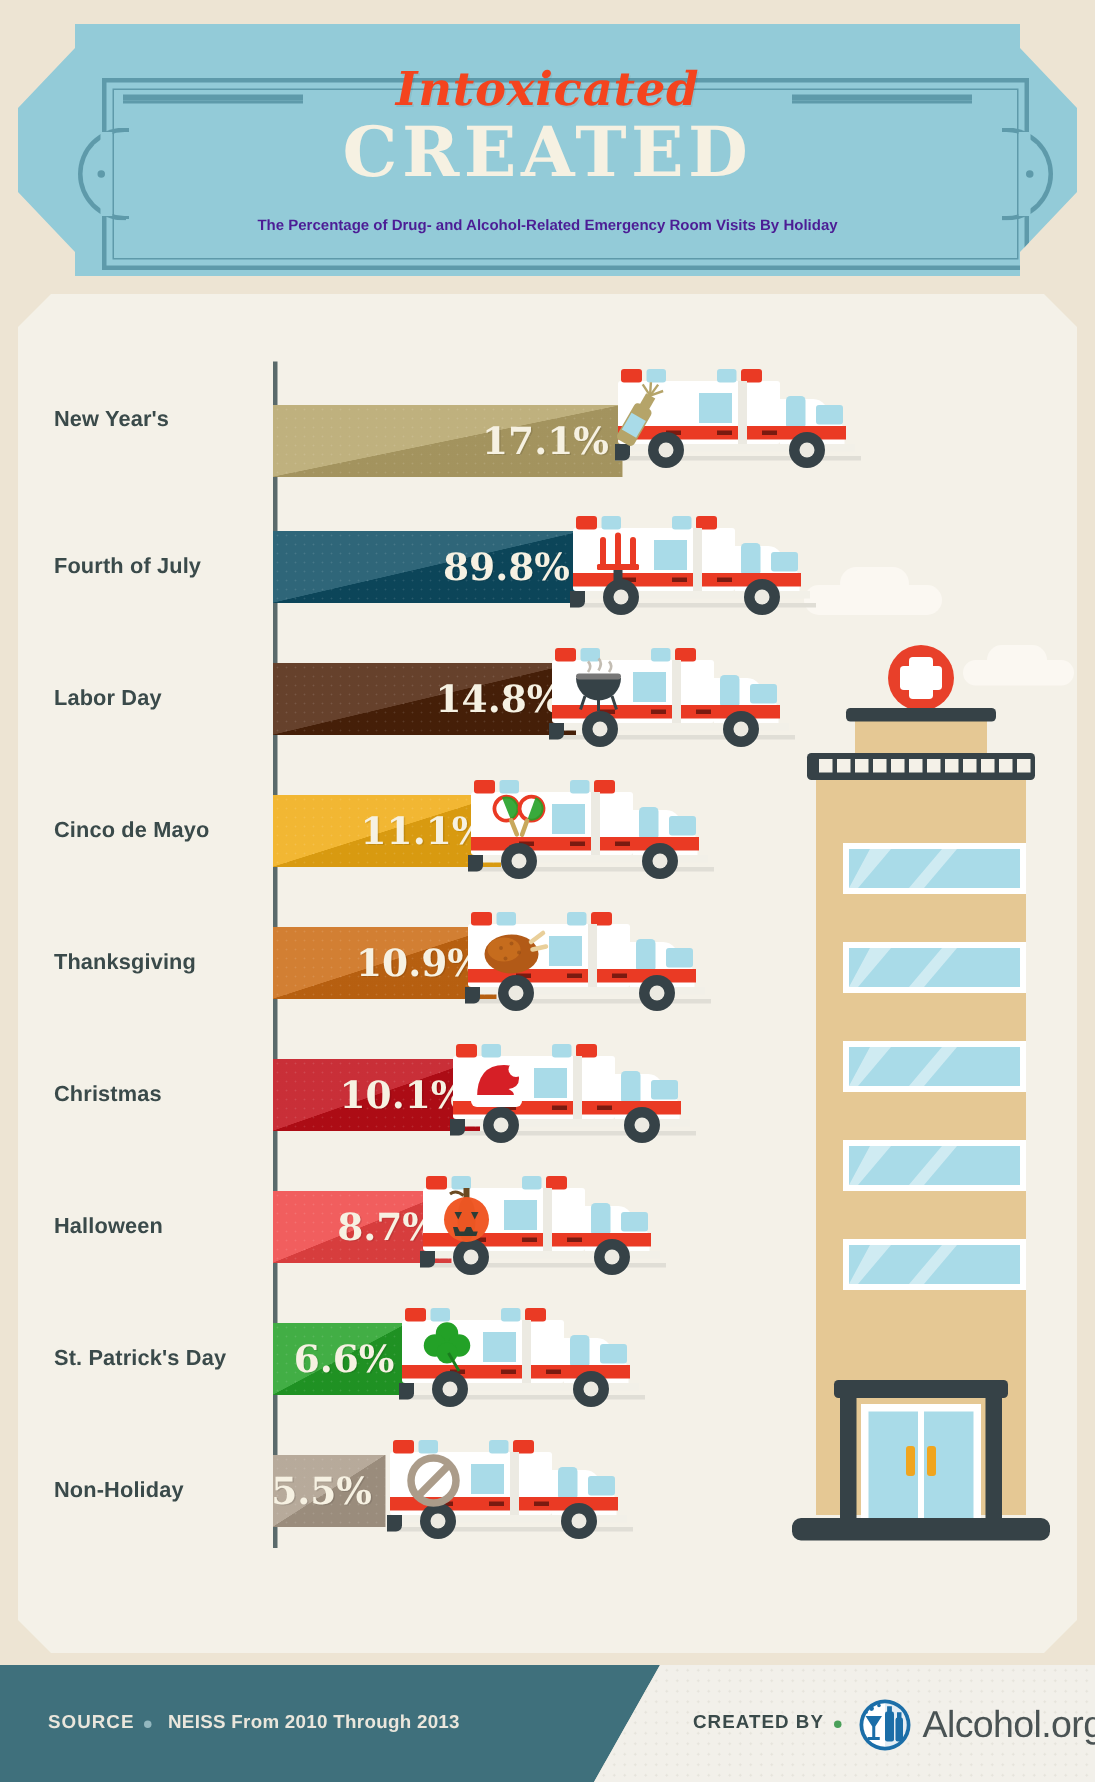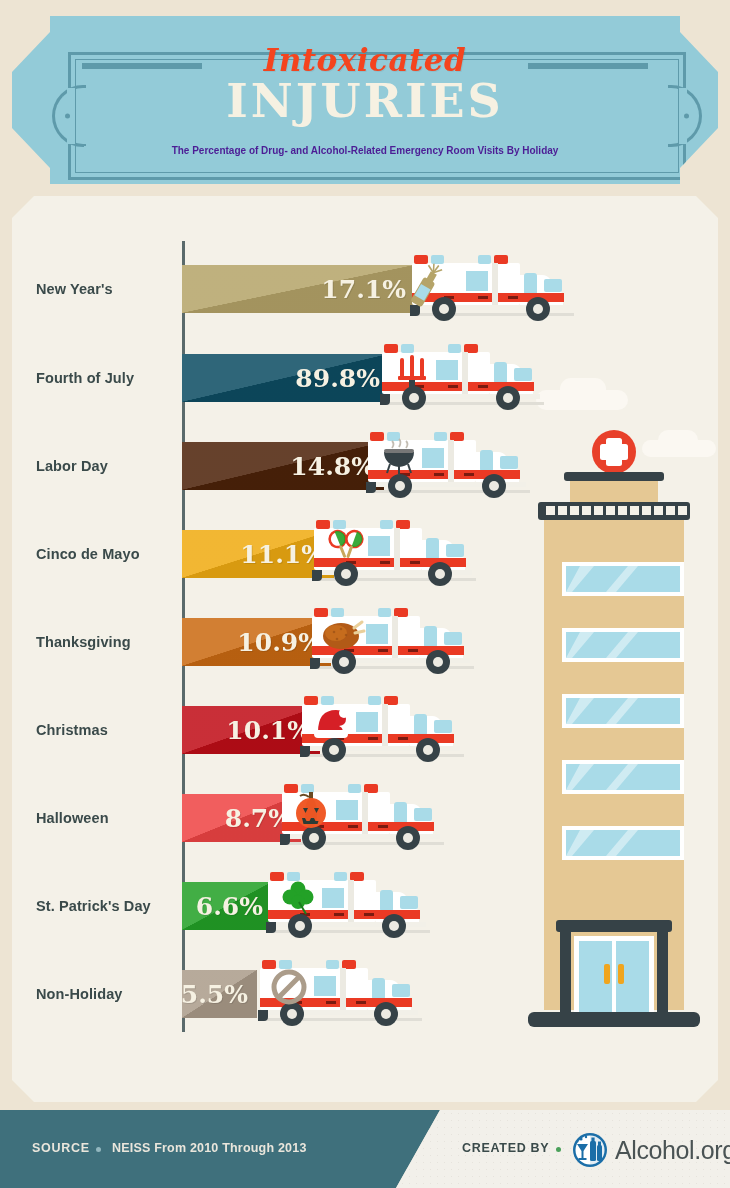--- a/index.html
+++ b/index.html
@@ -162,21 +162,21 @@
     <div class="frame-bump left"></div>
     <div class="frame-mask left"></div>
     <div class="frame-dot left"></div>
     <div class="frame-bump right"></div>
     <div class="frame-mask right"></div>
     <div class="frame-dot right"></div>
   </div>
   <div class="script-rule left"></div>
   <div class="script-rule right"></div>
   <div id="script-title">Intoxicated</div>
-  <div id="main-title">INJURIES</div>
+  <div id="main-title">CREATED</div>
   <div id="subtitle-mask"></div>
   <div id="subtitle">The Percentage of Drug- and Alcohol-Related Emergency Room Visits By Holiday</div>
 </div>
 
 <div id="main-panel"></div>
 
 <div class="cloud" style="left:536px;top:390px;width:92px;height:20px;"></div>
 <div class="cloud" style="left:560px;top:378px;width:46px;height:22px;border-radius:22px;"></div>
 <div class="cloud" style="left:642px;top:440px;width:74px;height:17px;"></div>
 <div class="cloud" style="left:658px;top:430px;width:40px;height:20px;border-radius:20px;"></div>
@@ -245,23 +245,23 @@
     <rect x="84" y="534" width="6" height="20" rx="2" fill="#f0a51e"></rect>
     <rect x="98" y="534" width="6" height="20" rx="2" fill="#f0a51e"></rect>
 
     <rect x="8" y="582" width="172" height="15" rx="6" fill="#364247"></rect>
   </svg>
 </div>
 
 <div id="chart">
   <div id="axis-line"></div>
 
-  <div class="row" style="top:49px;">
+  <div class="row" style="top:40px;">
     <div class="row-label">New Year's</div>
-    <div class="bar" style="width:233px;background:#b5a469;">
+    <div class="bar" style="width:233px;background:#b5a469;margin-top:14px;">
       <div class="sheen"></div>
         <div class="dots"></div>
       <div class="bar-value">17.1%</div>
     </div>
     <div class="amb" style="left:392px;">
       <svg width="176" height="80" viewBox="0 0 176 80" xmlns="http://www.w3.org/2000/svg">
         <rect x="6" y="64" width="164" height="3" fill="#e0ded6"></rect>
         <rect x="8" y="14" width="108" height="42" rx="2" fill="#ffffff"></rect>
         <path d="M116 26 h22 a10 10 0 0 1 8 4 l12 14 a4 4 0 0 1 1 3 v9 h-43 z" fill="#ffffff"></path>
         <rect x="10" y="6" width="14" height="9" rx="2" fill="#ea3a24"></rect>

